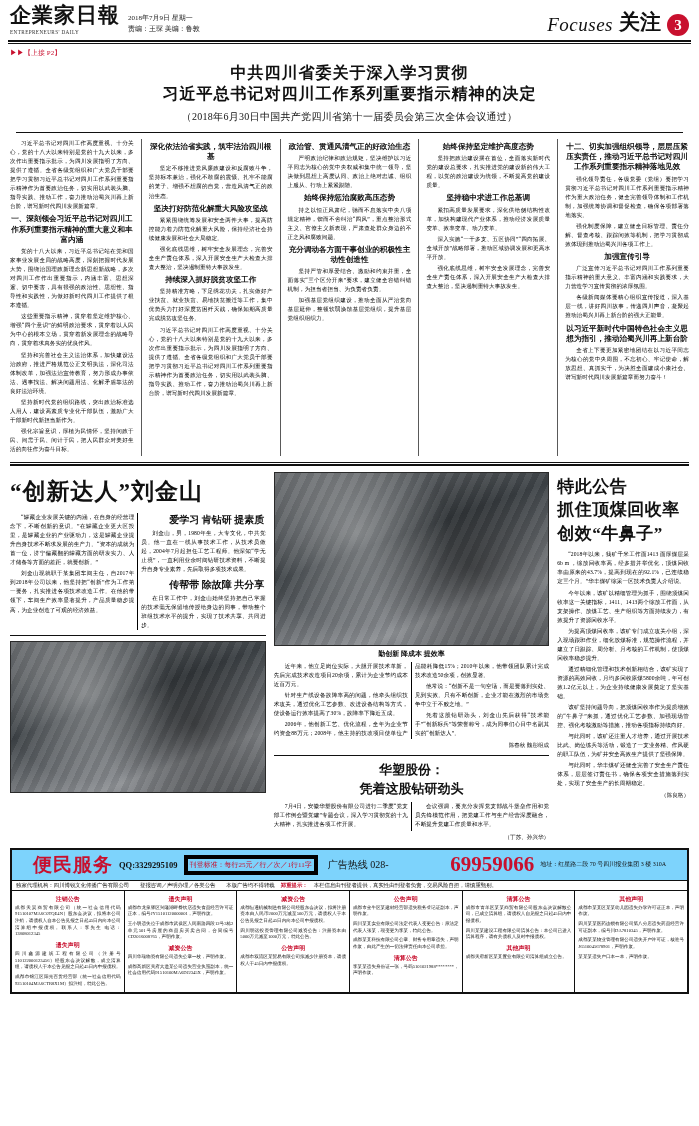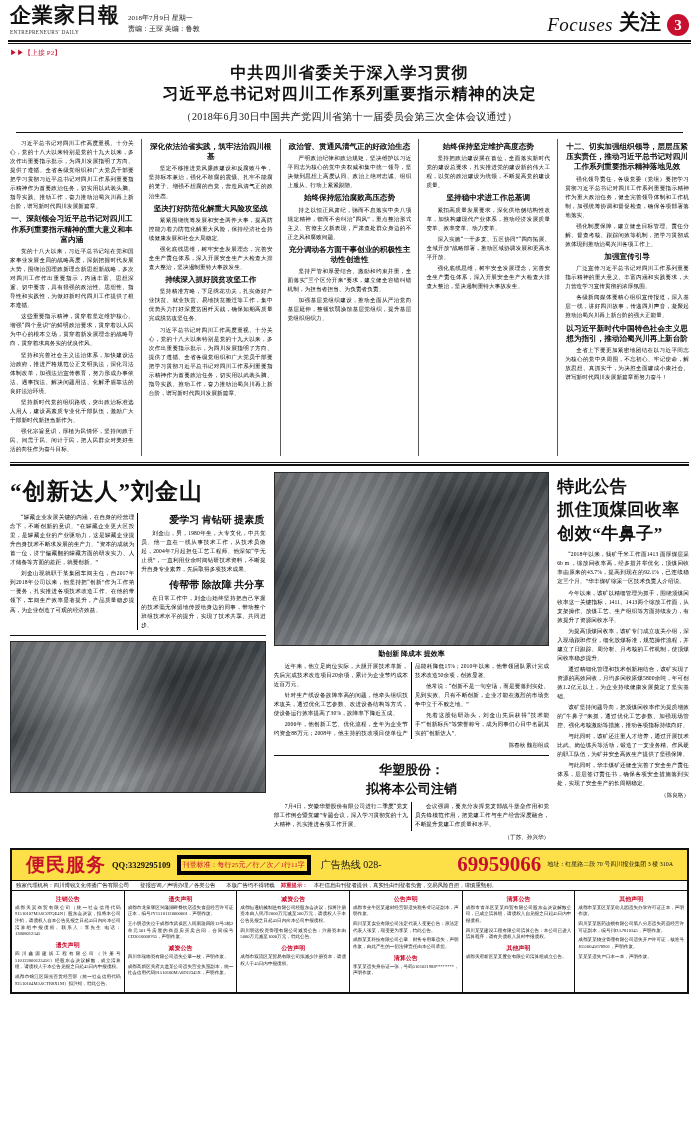--- a/index.html
+++ b/index.html
@@ -51,21 +51,21 @@
      radial-gradient(circle at 30% 35%, rgba(255,255,255,.35), transparent 42%),
      radial-gradient(circle at 72% 55%, rgba(0,0,0,.45), transparent 46%),
      repeating-linear-gradient(115deg, rgba(255,255,255,.06) 0 6px, rgba(0,0,0,.06) 6px 12px);}
   .cap-b{font-size:7px;text-align:center;font-weight:bold;margin-top:3px;}
   .sign{font-size:5.6px;text-align:right;margin-top:3px;}
   .box-title{font-size:13px;font-weight:bold;line-height:1.35;text-align:center;margin:4px 0 4px 0;}
   .divider-h{height:1px;background:#111;margin:5px 0;}
 
   
   .bottom{margin:6px 10px 0 10px;border:2px solid #111;}
-  .bm-head{display:flex;align-items:center;gap:6px;background:#fde047;padding:2px 14px;border-bottom:1px solid #111;}
+  .bm-head{display:flex;align-items:center;gap:6px;background:#7dd3fc;padding:2px 21px;border-bottom:1px solid #111;}
   .bm-title{font-size:19px;font-weight:bold;color:#c8102e;letter-spacing:1px;}
   .bm-qq{font-size:8.5px;font-weight:bold;color:#111;}
   .bm-tag{font-size:7px;border:4px solid #000000;color:#c8102e;padding:1px 2px;}
   .bm-phone{font-size:21px;font-weight:bold;color:#c8102e;letter-spacing:0px;margin-left:auto;}
   .bm-addr{font-size:6px;line-height:1.5;text-align:right;}
   .bm-sub{display:flex;font-size:5.4px;border-bottom:1px solid #111;padding:1px 4px;gap:6px;}
   .bm-grid{display:flex;}
   .bm-col{flex:1;border-right:1px solid #111;padding:2px 3px;}
   .bm-col:last-child{border-right:none;}
   .bm-ch{font-size:6px;font-weight:bold;text-align:center;color:#c8102e;margin:2px 0 1px 0;}
@@ -192,21 +192,21 @@
         <p class="body">针对生产线设备故障率高的问题，他牵头组织技术攻关，通过优化工艺参数、改进设备结构等方式，使设备运行效率提高了30%，故障率下降近五成。</p>
         <p class="body">2006年，他创新工艺、优化流程，全年为企业节约资金88万元；2008年，他主持的技改项目使单位产品能耗降低15%；2010年以来，他带领团队累计完成技术改造50余项，创效显著。</p>
         <p class="body">他常说：“创新不是一句空话，而是要落到实处、见到实效。只有不断创新，企业才能在激烈的市场竞争中立于不败之地。”</p>
         <p class="body">凭着这股钻研劲头，刘金山先后获得“技术能手”“创新标兵”等荣誉称号，成为同事们心目中名副其实的“创新达人”。</p>
       </div>
       <div class="sign">陈春秋  魏彤组成</div>
 
       <div class="divider-h"></div>
 
       <div class="box-title">华塑股份：</div>
-      <div class="box-title" style="margin-top:-3px;">拟将本公司注销</div>
+      <div class="box-title" style="margin-top:-3px;">凭着这股钻研劲头</div>
       <div class="two-col">
         <p class="body">7月4日，安徽华塑股份有限公司进行二季度“党支部工作例会暨党建”专题会议，深入学习贯彻党的十九大精神，扎实推进各项工作开展。</p>
         <p class="body">会议强调，要充分发挥党支部战斗堡垒作用和党员先锋模范作用，把党建工作与生产经营深度融合，不断提升党建工作质量和水平。</p>
       </div>
       <div class="sign">（丁苏、孙兴华）</div>
     </div>
 
     <div class="mid-right">
       <div class="title-r">特此公告</div>
       <div class="title-r" style="margin-top:-4px;">抓住顶煤回收率</div>

